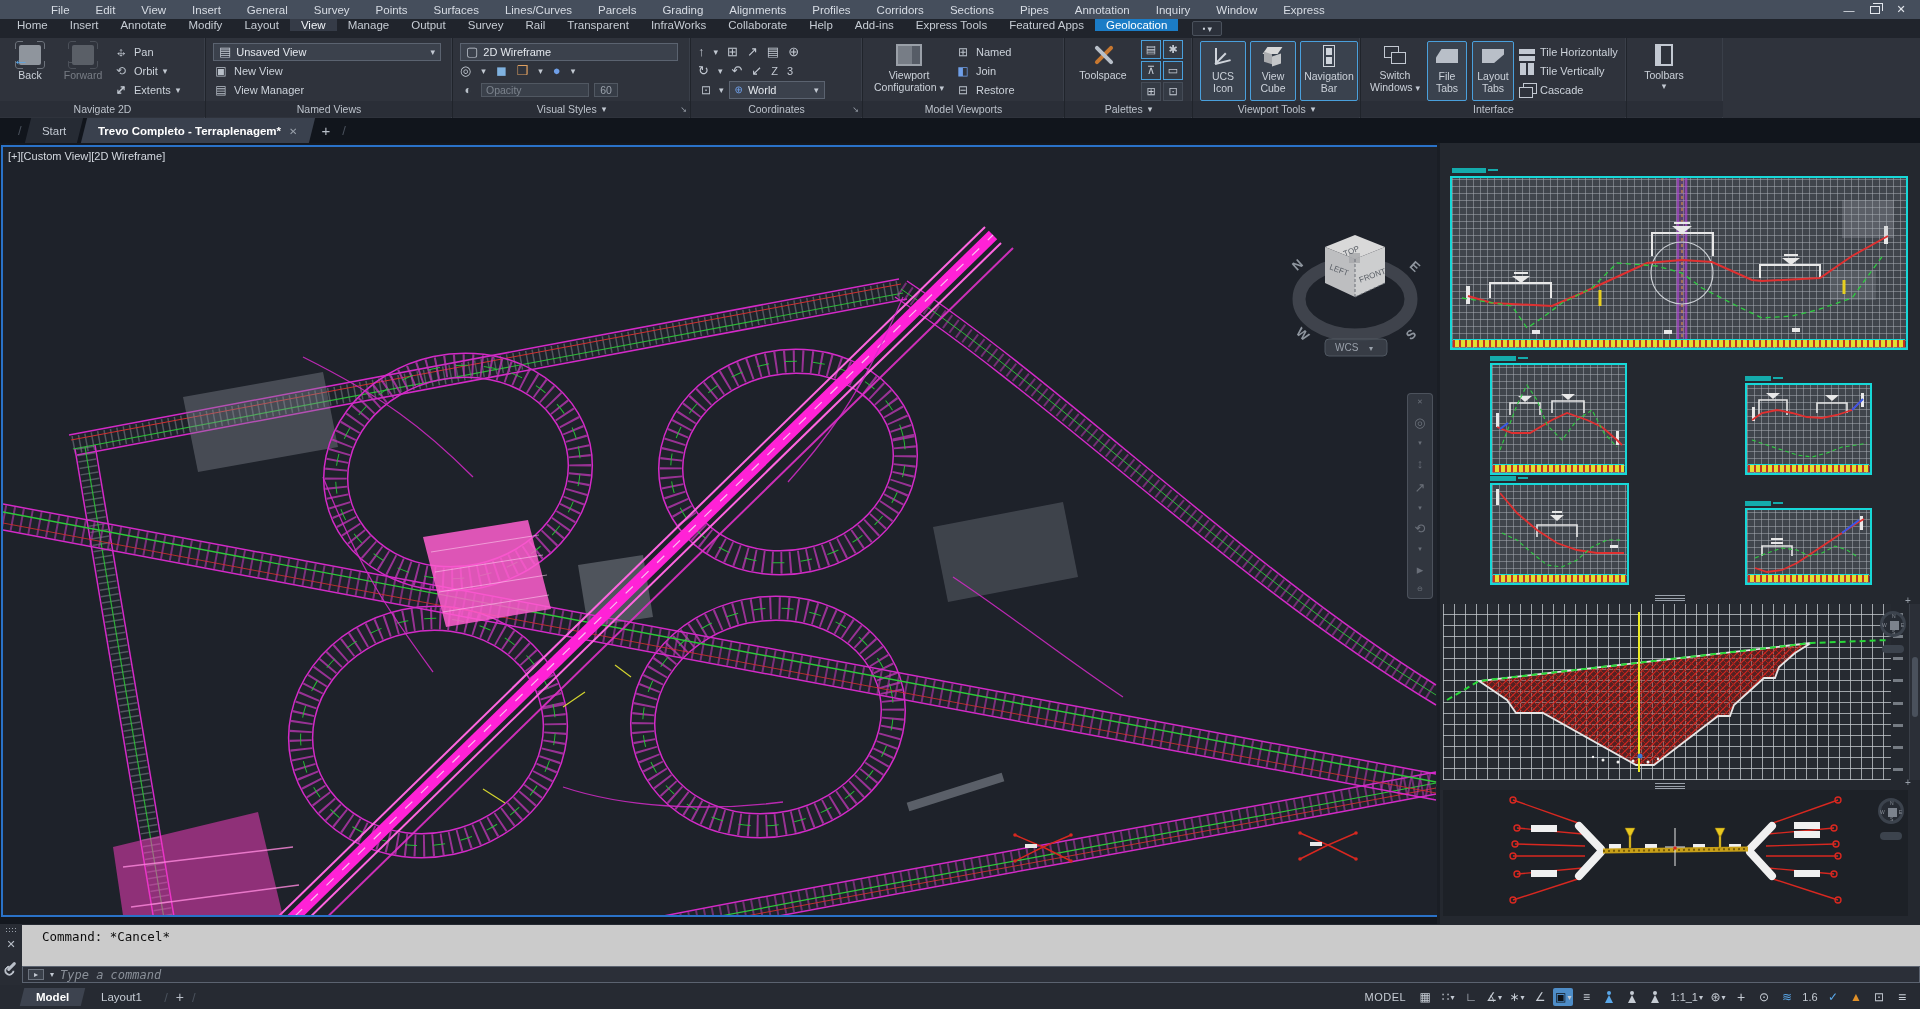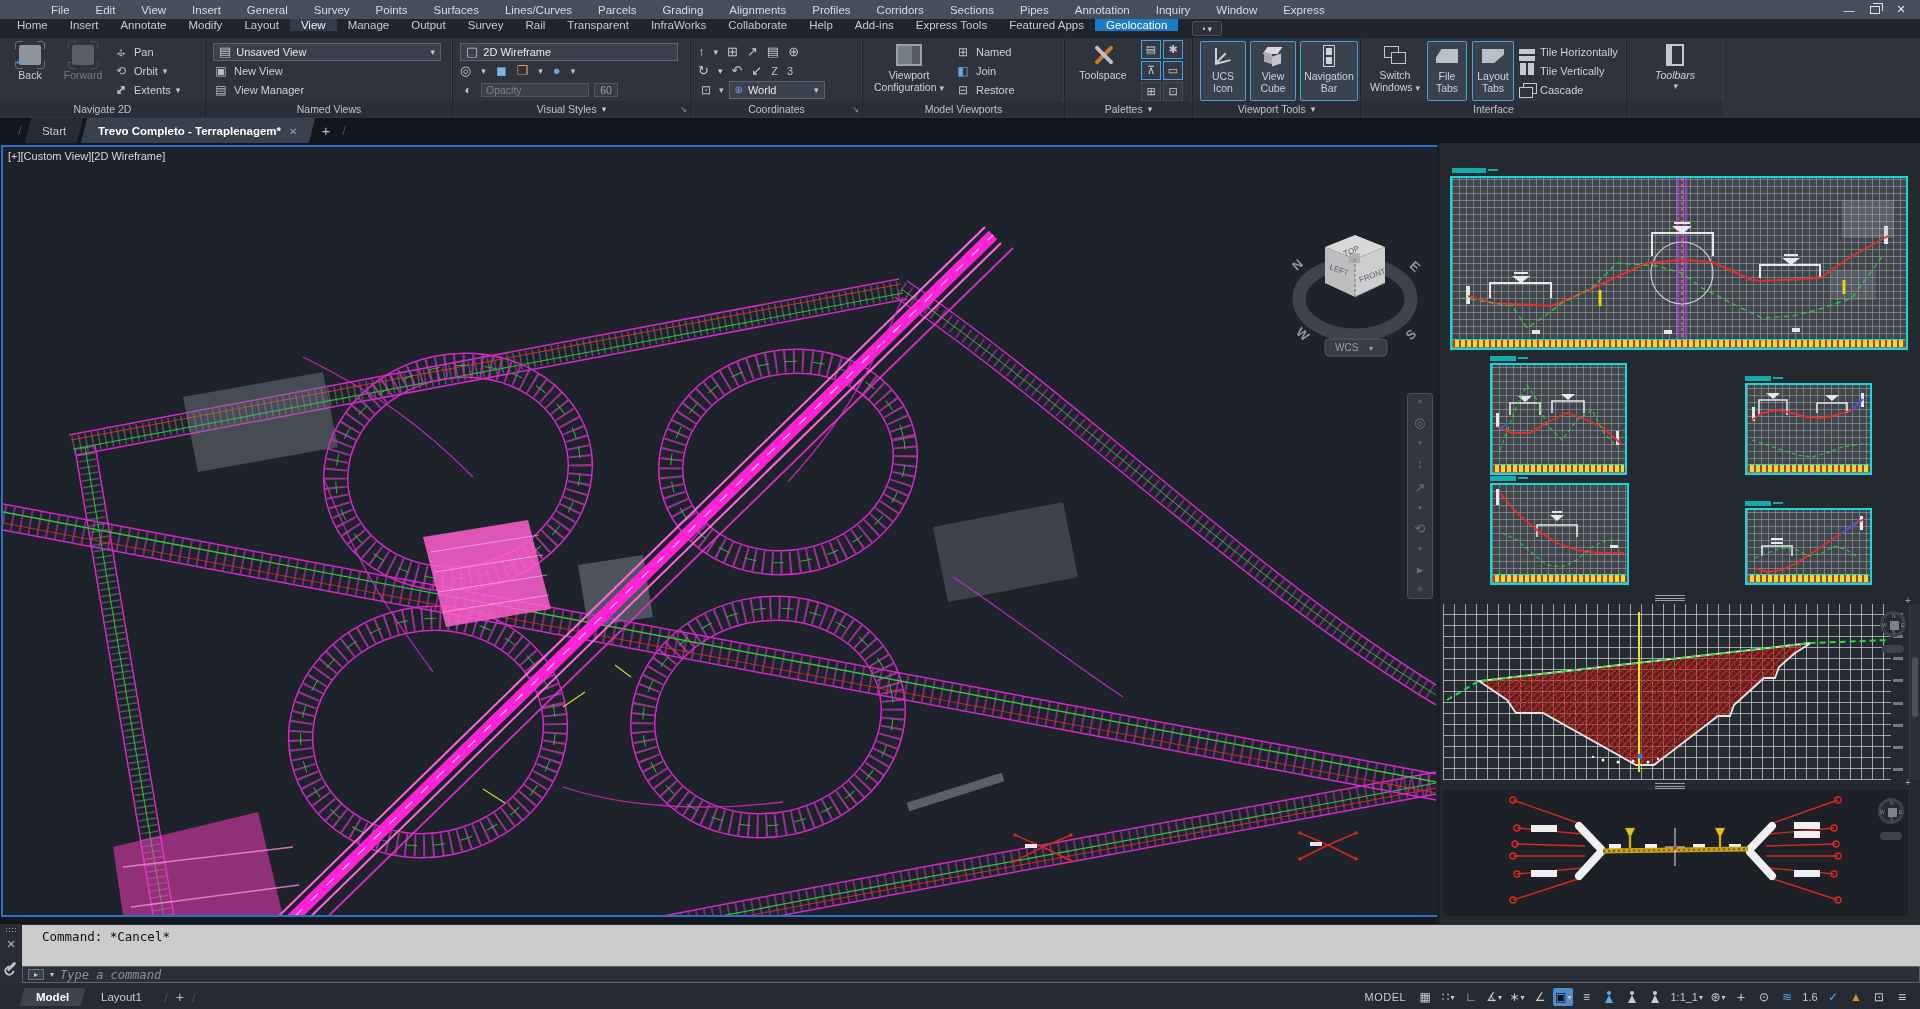--- a/index.html
+++ b/index.html
@@ -486,21 +486,21 @@
             <span>Cascade</span>
           </div>
         </div>
       </div>
       <div class="plabel">
           <span>Interface</span>
         </div>
     </div>
 
     <div class="panel" style="width:96px; border-right:none;">
-      <div class="pbody" style="justify-content:center;font-style:italic;">
+      <div class="pbody" style="">
         <div class="bigbtn" style="min-width:60px;">
           <div class="bi">
               <div class="tbars-ic"></div>
             </div>
           <span>Toolbars</span>
           <span class="dda">▾</span>
         </div>
       </div>
       <div class="plabel"></div>
     </div>

